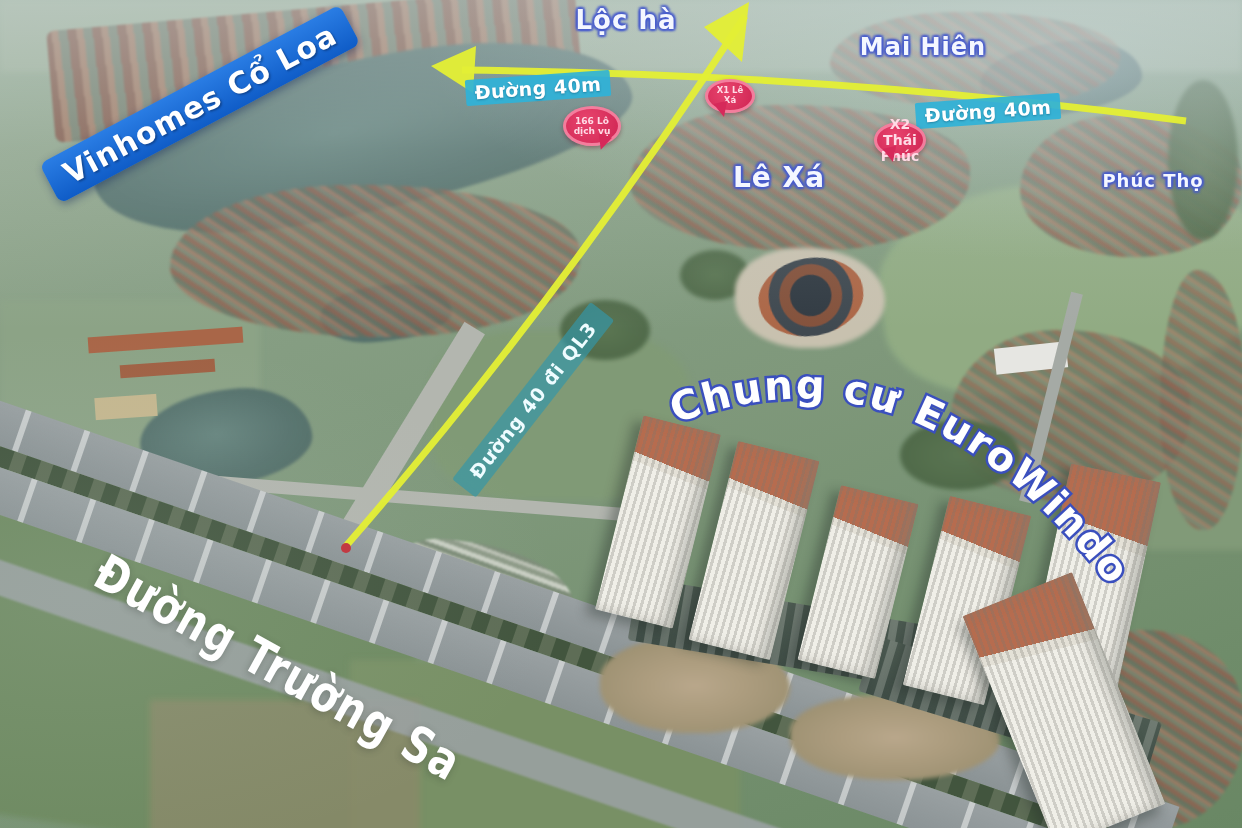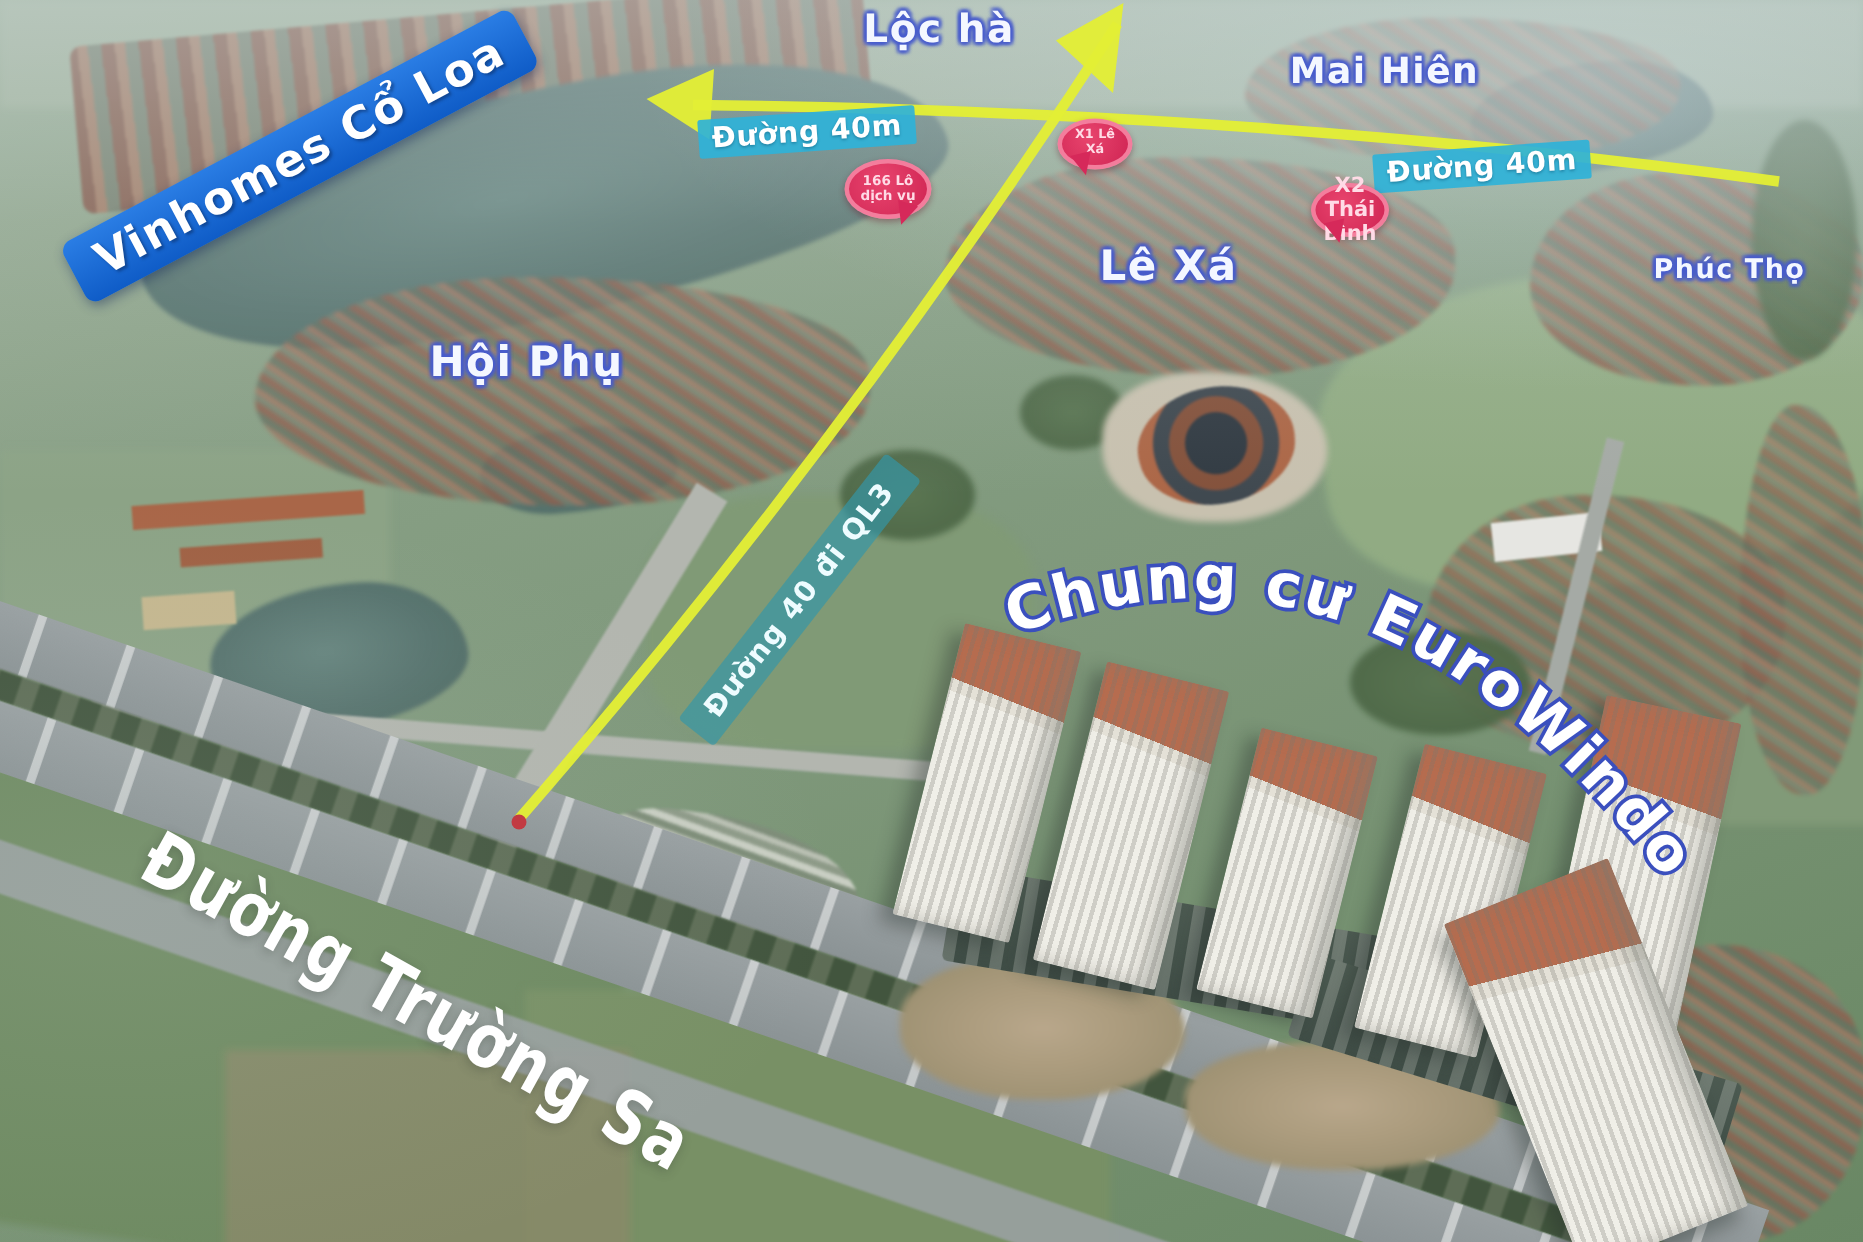--- a/index.html
+++ b/index.html
@@ -173,35 +173,34 @@
     <path id="ewc" d="M 672 425 Q 910 330 1105 580" fill="none"></path>
     <text class="ew-text">
       <textPath href="#ewc" startOffset="4">Chung cư EuroWindow</textPath>
     </text>
   </svg>
 
   <div class="place" style="left:626px;top:20px;font-size:26px;">Lộc hà</div>
   <div class="place" style="left:923px;top:47px;font-size:24px;">Mai Hiên</div>
   <div class="place" style="left:779px;top:177px;font-size:28px;">Lê Xá</div>
   <div class="place" style="left:1153px;top:180px;font-size:18px;">Phúc Thọ</div>
-  <div class="place" style="left:351px;top:241px;font-size:28px;">Hội Phụ</div>
 
   <div class="roadtag" style="left:538px;top:88px;">Đường 40m</div>
   <div class="roadtag" style="left:988px;top:111px;">Đường 40m</div>
   <div class="ql3" style="left:533px;top:400px;">Đường 40 đi QL3</div>
 
   <div class="vinhomes" style="left:200px;top:104px;">Vinhomes Cổ Loa</div>
   <div class="truongsa" style="left:278px;top:668px;">Đường Trường Sa</div>
 
   <div class="pin" style="left:592px;top:126px;width:58px;height:40px;font-size:9px;">
     <span>166 Lô</span>
     <span>dịch vụ</span>
   </div>
   <div class="pin tail-left" style="left:730px;top:96px;width:50px;height:34px;font-size:8.5px;">
     <span>X1 Lê</span>
     <span>Xá</span>
   </div>
   <div class="pin tail-left" style="left:900px;top:108px;width:52px;height:36px;font-size:14px;margin-top:32px;">
     <span>X2 Thái</span>
-    <span>Bình</span>
+    <span>Phúc</span>
   </div>
 
 </div>
 
 </body></html>

